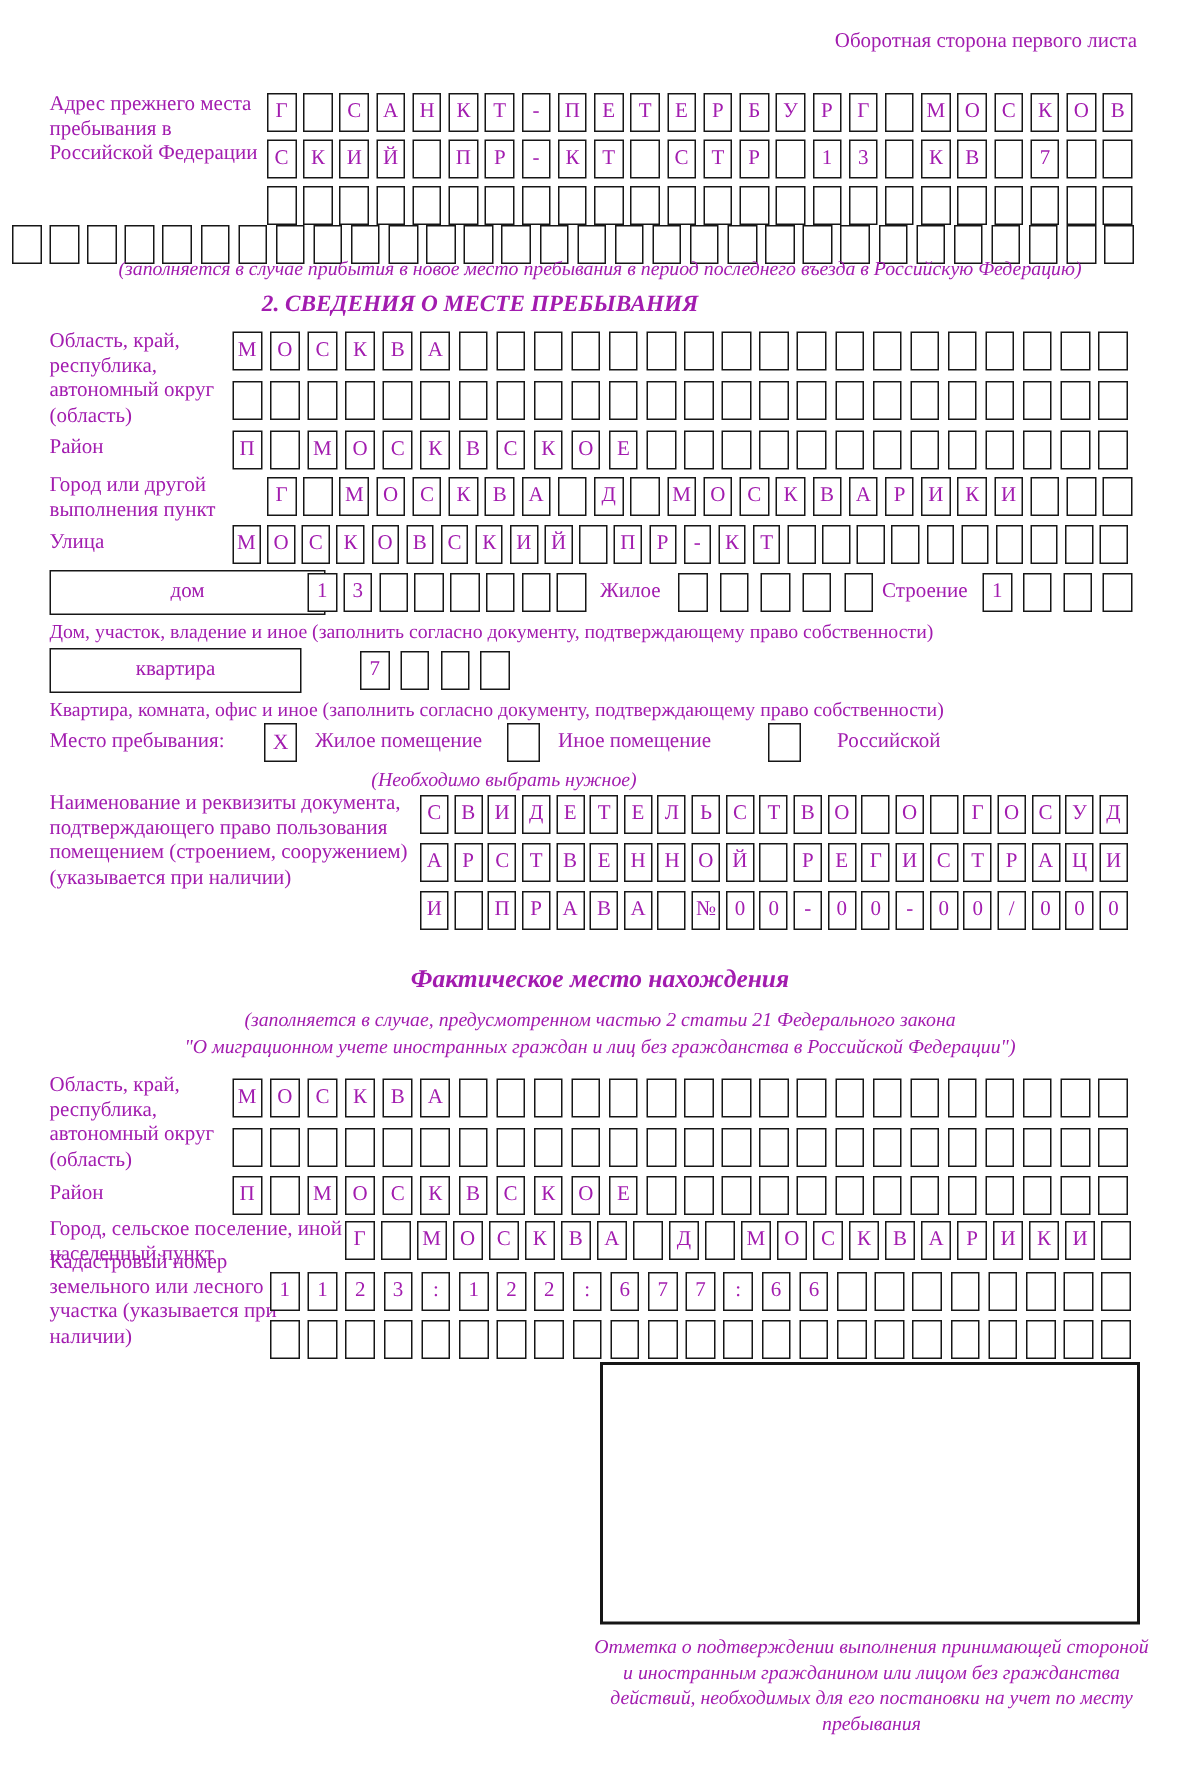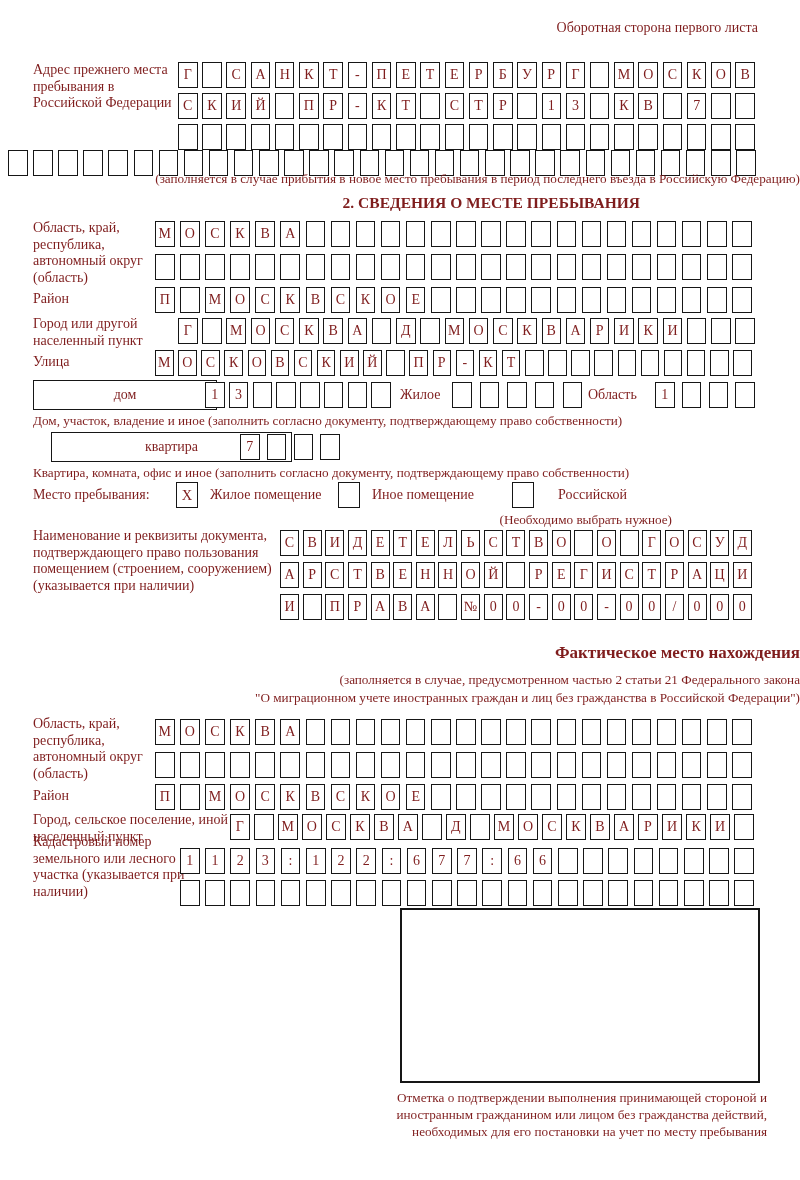--- a/index.html
+++ b/index.html
@@ -1,27 +1,27 @@
 <!DOCTYPE html>
 <html><head>
 <meta charset="utf-8">
 <style>
   html,body{margin:0;padding:0;background:#ffffff;}
   .page{
     position:relative;
     width:800px;height:1180px;
     background:#ffffff;
     font-family:"Liberation Serif","DejaVu Serif",serif;
-    color:#7f1d1d;
+    color:#a21caf;
     overflow:hidden;
   }
   .abs{position:absolute;}
   .lbl{font-size:14px;line-height:16.5px;}
   .cap{font-size:13.2px;line-height:17px;}
-  .center{text-align:right;}
+  .center{text-align:center;font-style:italic;}
   .right{text-align:right;}
   .bold{font-weight:bold;}
   .grid{display:flex;justify-content:space-between;height:26px;}
   .cb{
     box-sizing:border-box;
     width:19.5px;height:26px;
     border:1.7px solid #161616;
     display:flex;align-items:center;justify-content:center;
     font-size:14px;line-height:1;background:#fff;
     flex:0 0 auto;
@@ -241,21 +241,21 @@
       <div class="cb"></div>
       <div class="cb"></div>
       <div class="cb"></div>
       <div class="cb"></div>
       <div class="cb"></div>
       <div class="cb"></div>
       <div class="cb"></div>
       <div class="cb"></div>
     </div>
 
-  <div class="abs lbl" style="left:33px;top:316px;width:148px;">Город или другой населенный пункт</div>
+  <div class="abs lbl" style="left:33px;top:316px;width:148px;">Город или другой выполнения пункт</div>
   <div class="abs grid" style="left:178px;top:318px;width:577px;">
       <div class="cb">Г</div>
       <div class="cb"></div>
       <div class="cb">М</div>
       <div class="cb">О</div>
       <div class="cb">С</div>
       <div class="cb">К</div>
       <div class="cb">В</div>
       <div class="cb">А</div>
       <div class="cb"></div>
@@ -318,30 +318,30 @@
       <div class="cb"></div>
     </div>
   <div class="abs lbl" style="left:400px;top:387px;">Жилое</div>
   <div class="abs grid" style="left:452px;top:382px;width:130px;">
       <div class="cb"></div>
       <div class="cb"></div>
       <div class="cb"></div>
       <div class="cb"></div>
       <div class="cb"></div>
     </div>
-  <div class="abs lbl" style="left:588px;top:387px;">Область</div>
+  <div class="abs lbl" style="left:588px;top:387px;">Строение</div>
   <div class="abs grid" style="left:655px;top:382px;width:100px;">
       <div class="cb">1</div>
       <div class="cb"></div>
       <div class="cb"></div>
       <div class="cb"></div>
     </div>
   <div class="abs cap" style="left:33px;top:412px;width:740px;">Дом, участок, владение и иное (заполнить согласно документу, подтверждающему право собственности)</div>
 
-  <div class="abs bigbox" style="left:33px;top:432px;width:241px;margin-left:18px;">квартира</div>
+  <div class="abs bigbox" style="left:33px;top:432px;width:168px;">квартира</div>
   <div class="abs grid" style="left:240px;top:434px;width:100px;">
       <div class="cb">7</div>
       <div class="cb"></div>
       <div class="cb"></div>
       <div class="cb"></div>
     </div>
   <div class="abs cap" style="left:33px;top:464px;width:740px;">Квартира, комната, офис и иное (заполнить согласно документу, подтверждающему право собственности)</div>
 
   <div class="abs lbl" style="left:33px;top:487px;">Место пребывания:</div>
   <div class="abs cb chkbox" style="left:176px;top:482px;">X</div>

